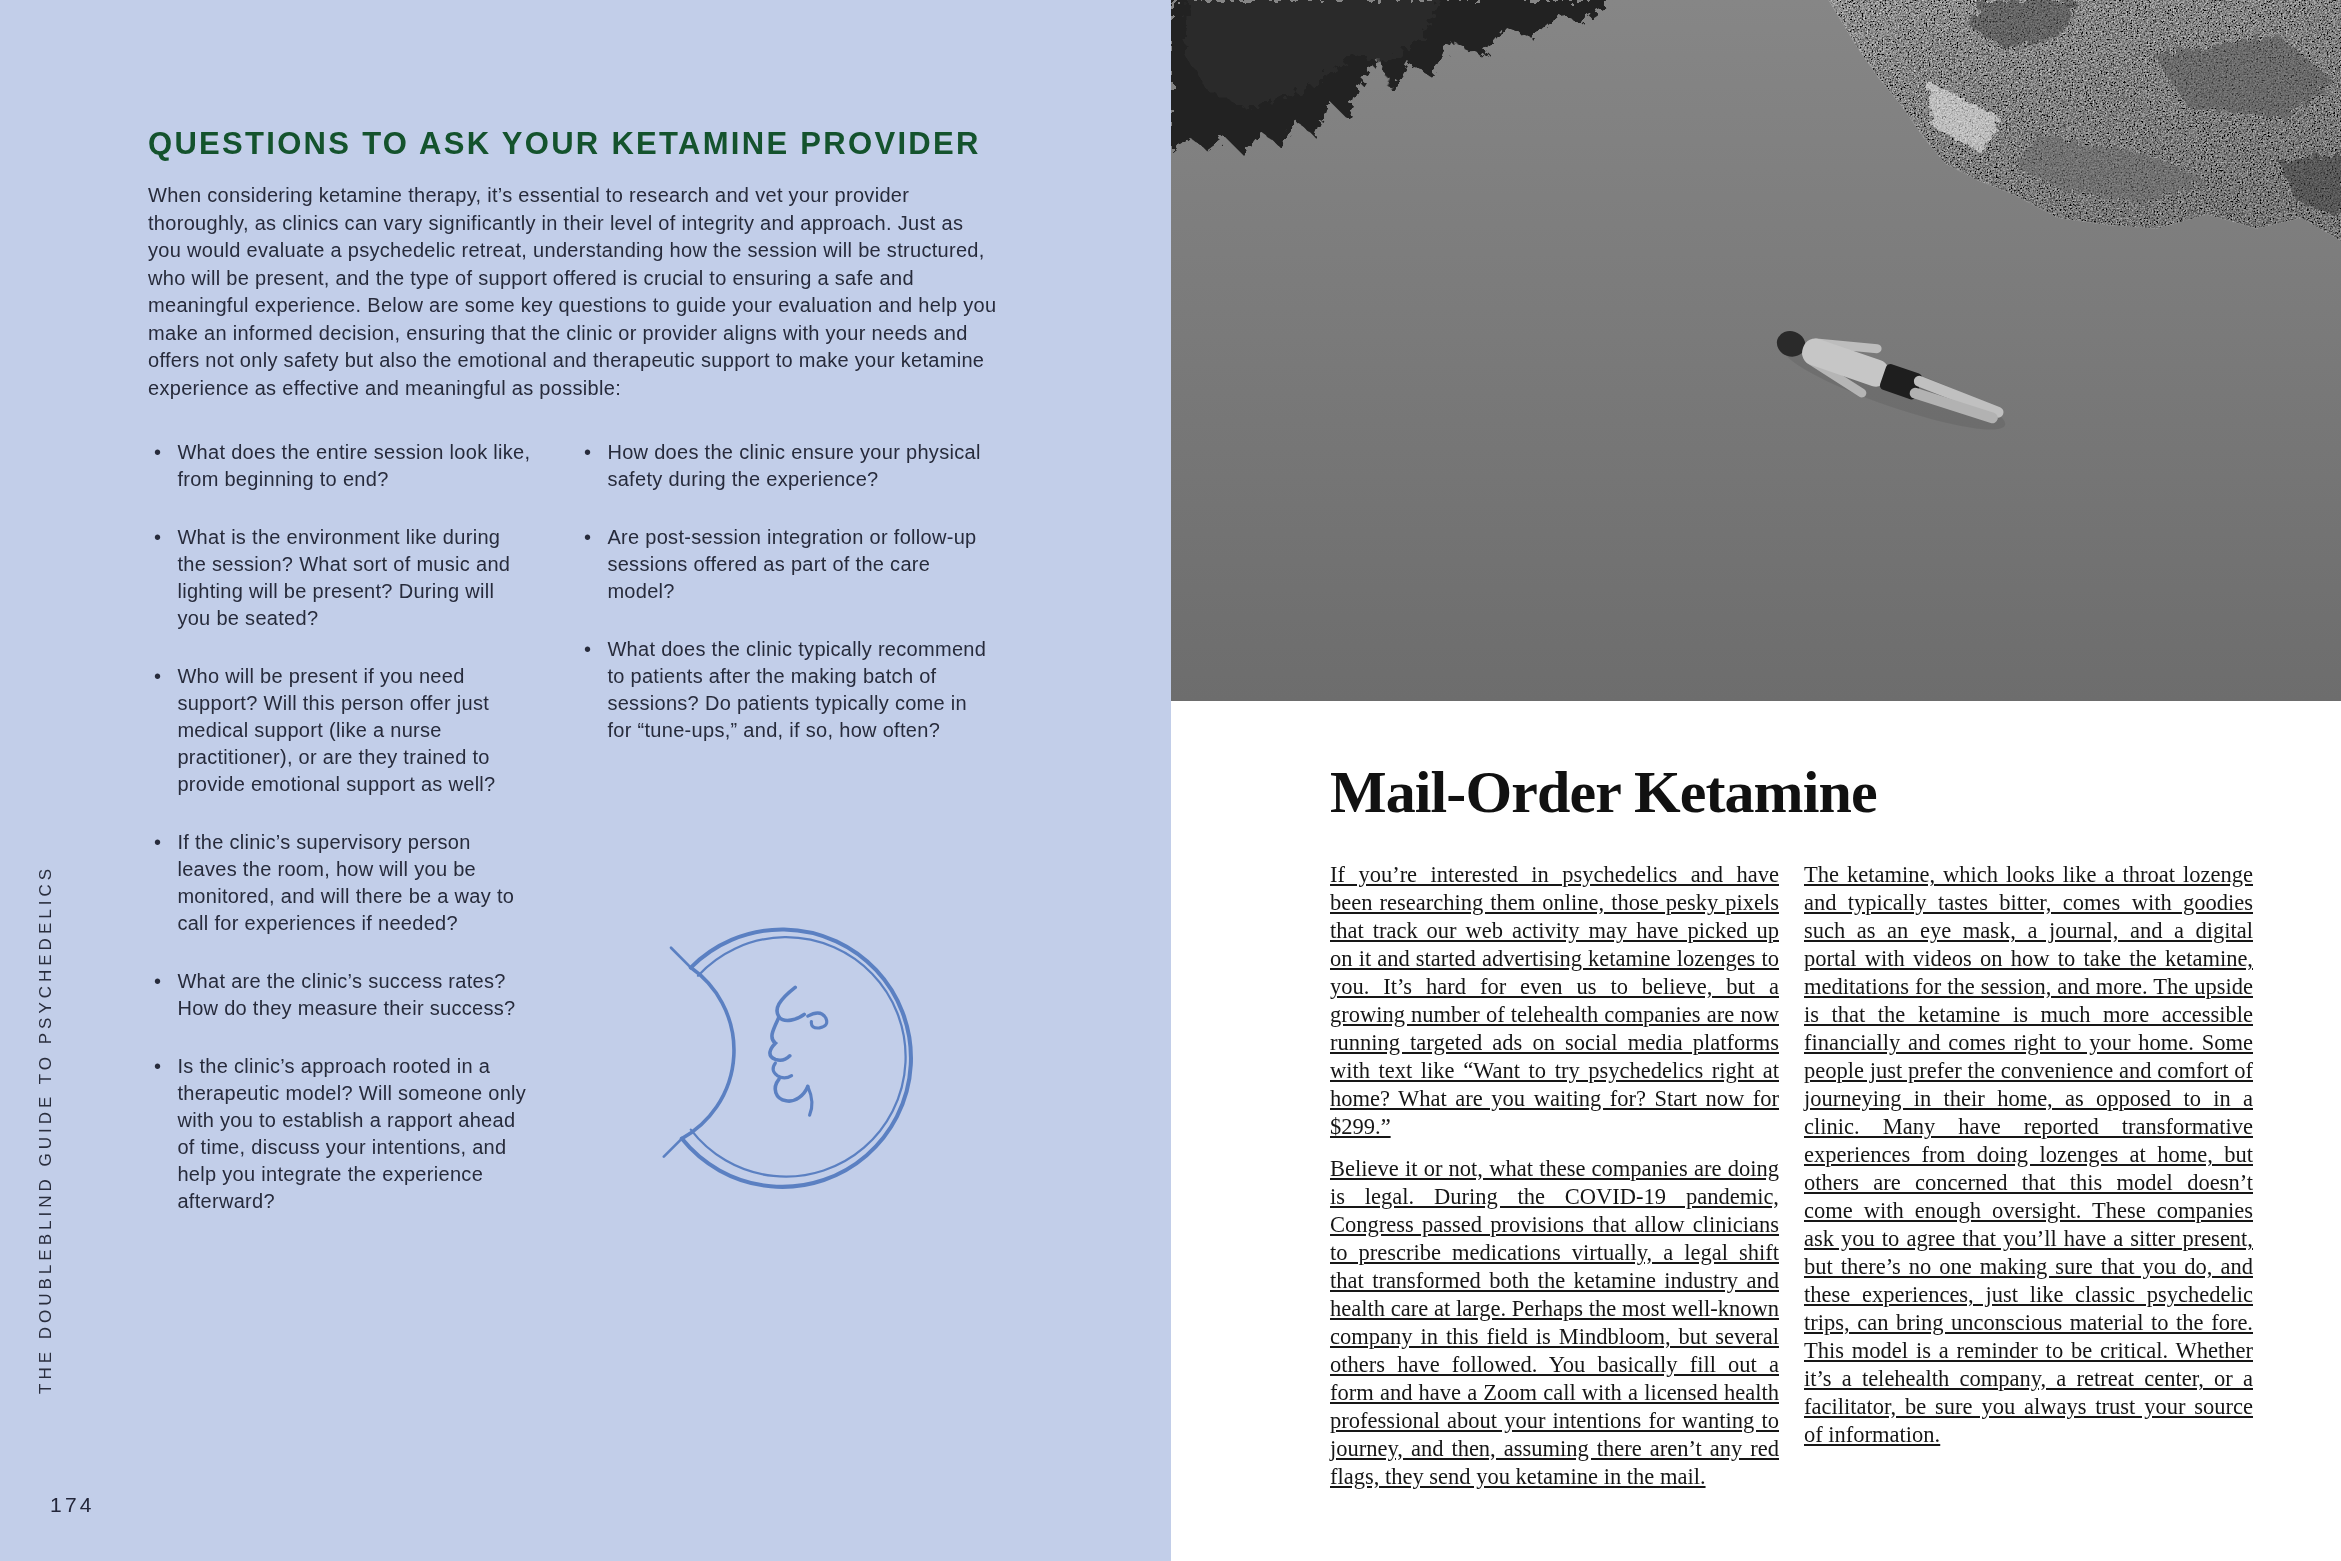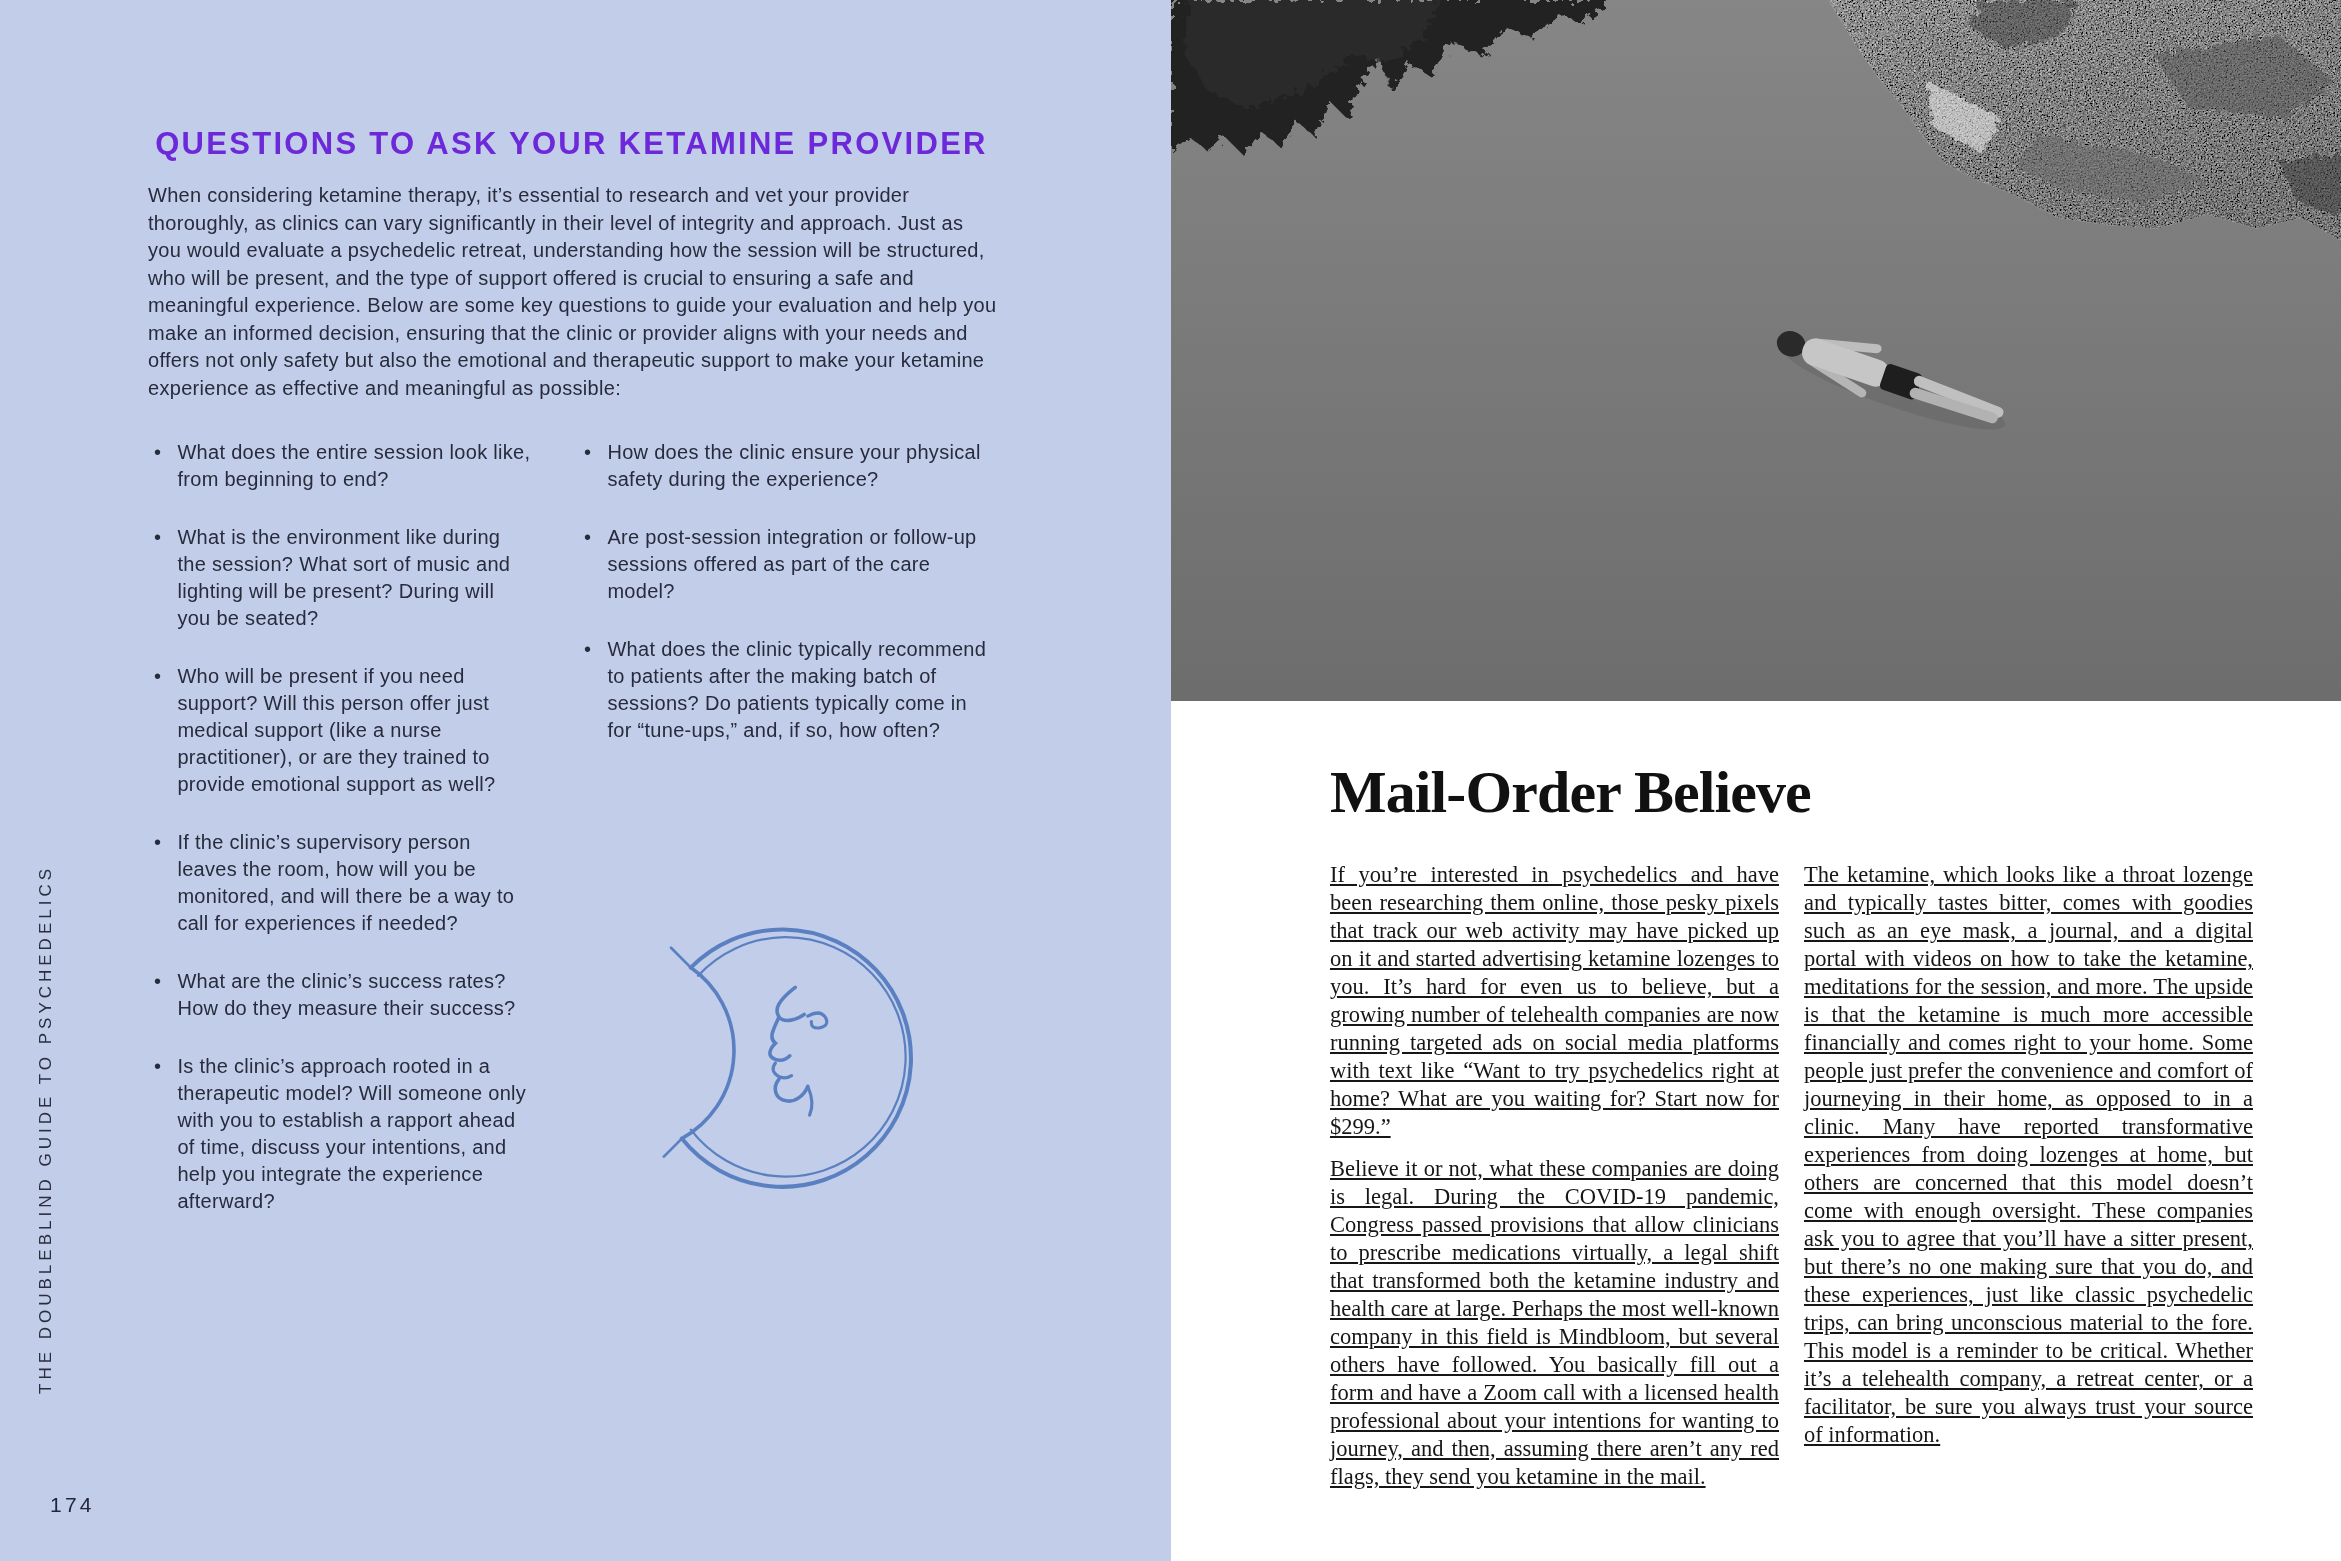--- a/index.html
+++ b/index.html
@@ -2,22 +2,22 @@
 <html style="font-size:14.4px"><head>
 <meta charset="utf-8">
 <style>
   html,body{margin:0;padding:0;background:#ffffff;}
   .spread{position:relative;width:2342px;height:1561px;overflow:hidden;background:#ffffff;
           font-family:"Liberation Sans", sans-serif;}
   
   .page-left{position:absolute;left:0;top:0;width:1171px;height:1561px;background:#c2cee9;}
   .spine-title{position:absolute;left:36px;top:1394px;transform-origin:0 0;transform:rotate(-90deg);
                width:533px;font-size:17px;letter-spacing:4px;color:#2a2e3e;white-space:nowrap;}
-  .lp-heading{position:absolute;left:148px;top:126px;width:847px;text-align:center;
-              font-size:31px;font-weight:bold;letter-spacing:2.3px;color:#6d28d9;}
+  .lp-heading{position:absolute;left:148px;top:126px;width:847px;text-align:left;
+              font-size:31px;font-weight:bold;letter-spacing:2.3px;color:#14532d;}
   .lp-intro{position:absolute;left:148px;top:173px;width:849px;font-size:20px;line-height:27.5px;
             color:#272b3b;letter-spacing:0.3px;margin-top:9px;}
   .bullet-col{position:absolute;top:439px;color:#272b3b;font-size:20px;line-height:27px;letter-spacing:0.3px;}
   .bullet-col.c1{left:154px;width:377px;}
   .bullet-col.c2{left:584px;width:413px;}
   .bullet{display:flex;margin-bottom:31px;}
   .bullet .dot{width:23.4px;flex:0 0 23.4px;}
   .moon-wrap{position:absolute;left:644px;top:901px;width:270px;height:306px;}
   .page-num{position:absolute;font-size:21px;letter-spacing:3.2px;color:#23263a;}
   .page-num.left{left:50px;top:1493px;}
@@ -159,21 +159,21 @@
         <ellipse cx="-118" cy="0" rx="16" ry="14" fill="#2a2a2a"></ellipse>
         <line x1="-92" y1="-10" x2="-26" y2="-26" stroke="#bdbdbd" stroke-width="10" stroke-linecap="round"></line>
         <line x1="-92" y1="10" x2="-26" y2="26" stroke="#b5b5b5" stroke-width="10" stroke-linecap="round"></line>
         <rect x="-104" y="-15" width="100" height="30" rx="14" fill="#c6c6c6"></rect>
         <rect x="-10" y="-15" width="42" height="30" rx="5" fill="#1e1e1e"></rect>
         <line x1="30" y1="-7" x2="124" y2="-3" stroke="#c0c0c0" stroke-width="12" stroke-linecap="round"></line>
         <line x1="30" y1="7" x2="120" y2="5" stroke="#b2b2b2" stroke-width="12" stroke-linecap="round"></line>
       </g>
     </svg>
 
-    <div class="rp-title">Mail-Order Believe</div>
+    <div class="rp-title">Mail-Order Ketamine</div>
 
     <div class="rp-col c1">
       <p>If you’re interested in psychedelics and have been researching them online, those pesky pixels that track our web activity may have picked up on it and started advertising ketamine lozenges to you. It’s hard for even us to believe, but a growing number of telehealth companies are now running targeted ads on social media platforms with text like “Want to try psychedelics right at home? What are you waiting for? Start now for $299.”</p>
       <p>Believe it or not, what these companies are doing is legal. During the COVID-19 pandemic, Congress passed provisions that allow clinicians to prescribe medications virtually, a legal shift that transformed both the ketamine industry and health care at large. Perhaps the most well-known company in this field is Mindbloom, but several others have followed. You basically fill out a form and have a Zoom call with a licensed health professional about your intentions for wanting to journey, and then, assuming there aren’t any red flags, they send you ketamine in the mail.</p>
     </div>
 
     <div class="rp-col c2">
       <p>The ketamine, which looks like a throat lozenge and typically tastes bitter, comes with goodies such as an eye mask, a journal, and a digital portal with videos on how to take the ketamine, meditations for the session, and more. The upside is that the ketamine is much more accessible financially and comes right to your home. Some people just prefer the convenience and comfort of journeying in their home, as opposed to in a clinic. Many have reported transformative experiences from doing lozenges at home, but others are concerned that this model doesn’t come with enough oversight. These companies ask you to agree that you’ll have a sitter present, but there’s no one making sure that you do, and these experiences, just like classic psychedelic trips, can bring unconscious material to the fore. This model is a reminder to be critical. Whether it’s a telehealth company, a retreat center, or a facilitator, be sure you always trust your source of information.</p>
     </div>
 

